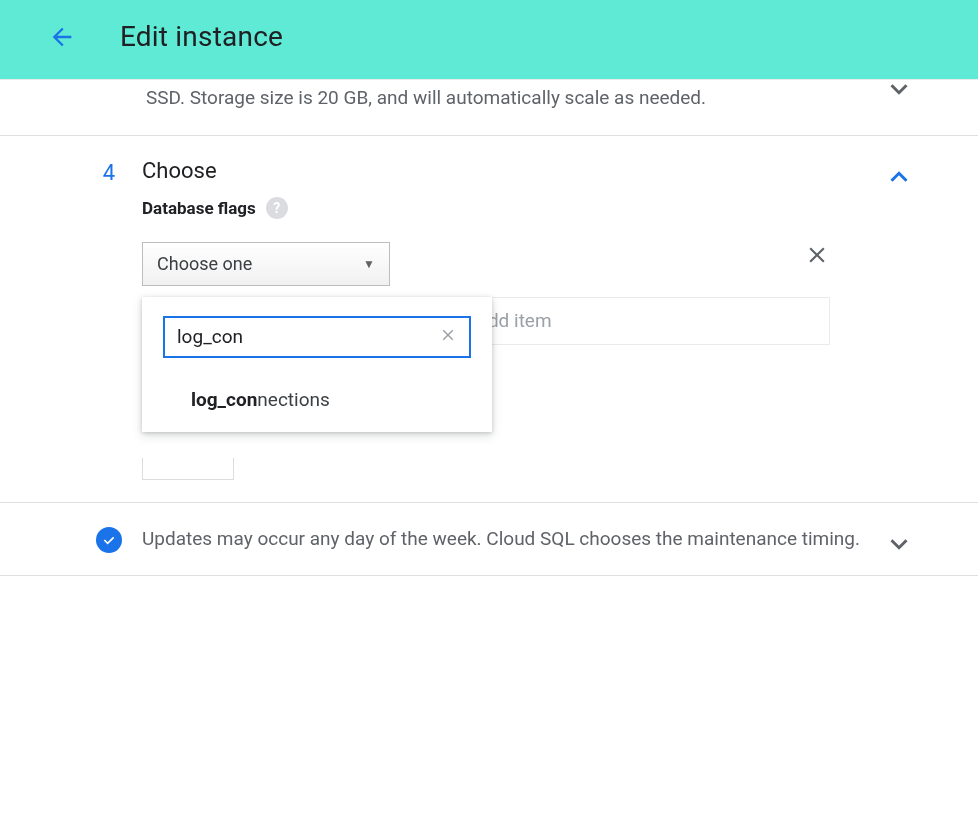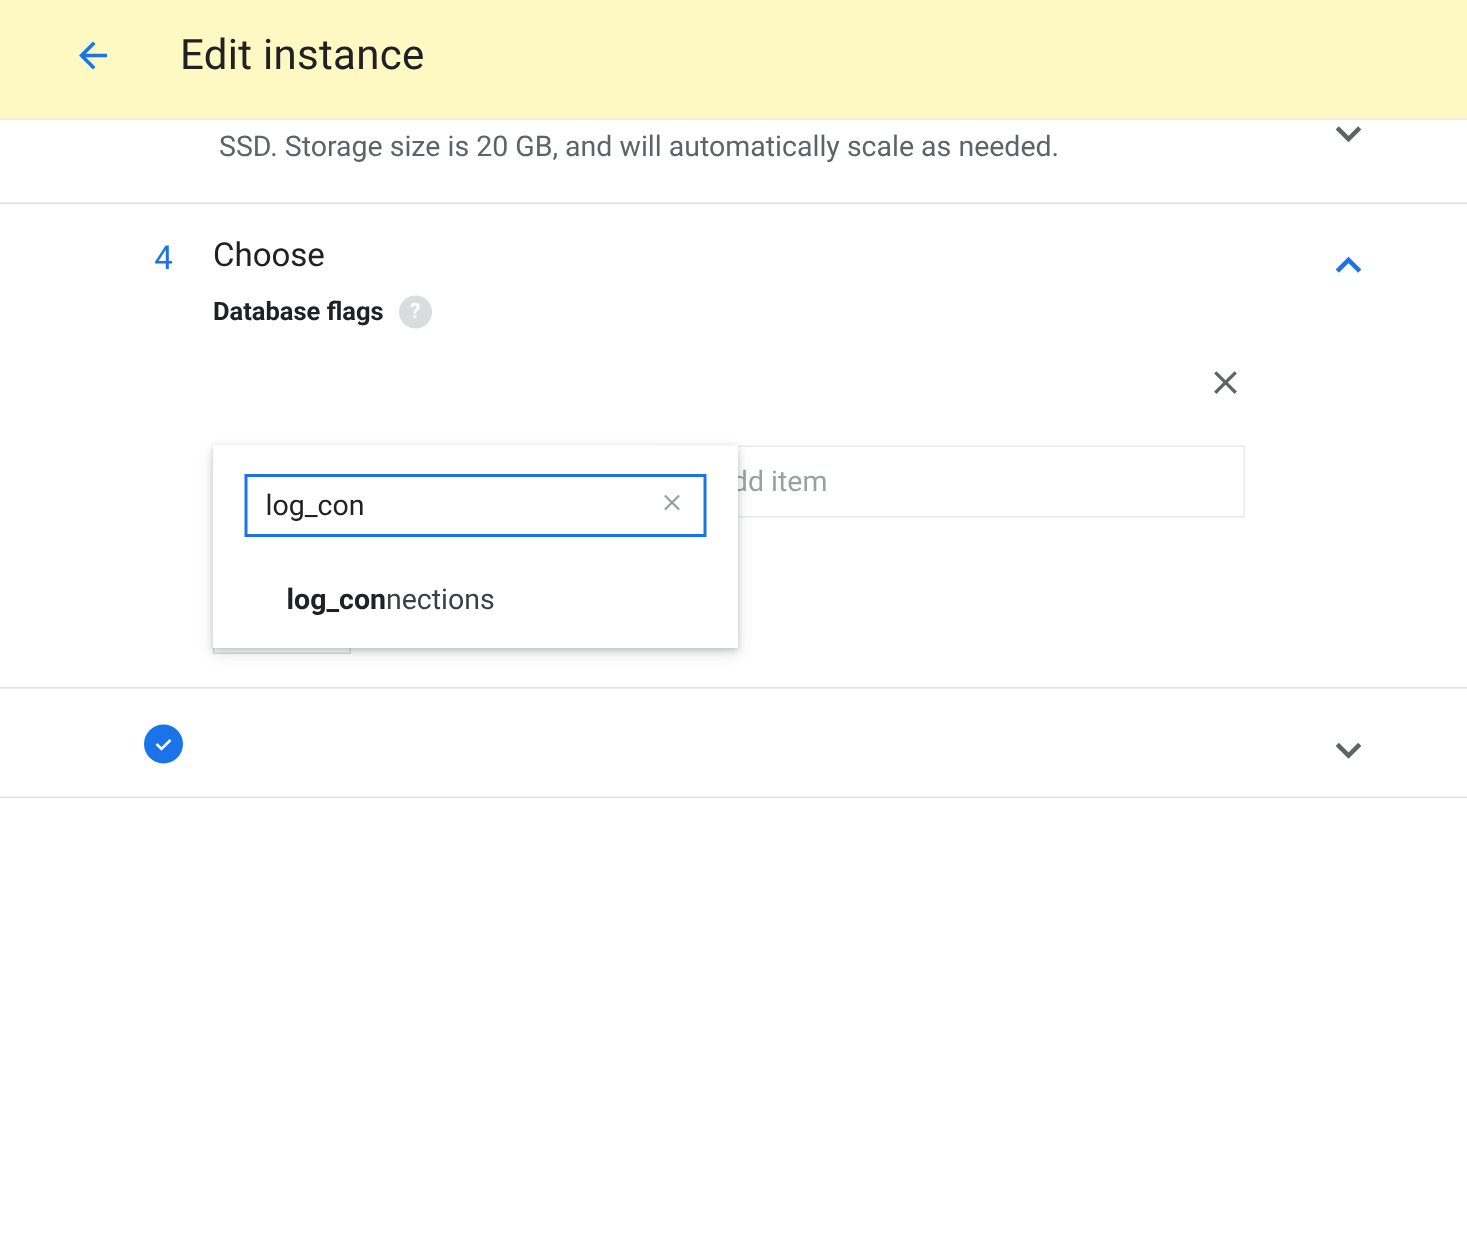--- a/index.html
+++ b/index.html
@@ -7,21 +7,21 @@
     font-family: Roboto, "Helvetica Neue", Arial, sans-serif;
     background: #fff;
     width: 978px;
     color: #202124;
   }
   .header {
     display: flex;
     align-items: center;
     padding: 20px 24px 26px 48px;
     border-bottom: 1px solid #e8eaed;
-    background: #fef9c3;
+    background: #5eead4;
     gap: 44px;
   }
   .back-arrow {
     color: #1a73e8;
     display: flex;
     align-items: center;
     cursor: pointer;
   }
   .back-arrow svg { width: 28px; height: 28px; }
   .page-title {
@@ -211,20 +211,24 @@
       <div class="section-body">
         <div class="section-title">Choose</div>
 
         <div class="flags-label-row">
           <span class="flags-label">Database flags</span>
           <span class="help-circle">?</span>
         </div>
 
         <div class="flag-area">
           <div class="flag-row">
+            <div class="dropdown-trigger">
+              <span>Choose one</span>
+              <span class="caret">▼</span>
+            </div>
             <div class="row-remove">
               <svg viewBox="0 0 24 24" width="26" height="26">
                   <path d="M19 6.41 17.59 5 12 10.59 6.41 5 5 6.41 10.59 12 5 17.59 6.41 19 12 13.41 17.59 19 19 17.59 13.41 12z" fill="#5f6368"></path>
                 </svg>
             </div>
           </div>
 
           <div class="add-item-field">
             <div class="add-item">
               <span class="plus">+</span>
@@ -263,20 +267,21 @@
   <div class="section">
     <div class="section-row">
       <div class="section-icon">
         <div class="check-circle">
           <svg viewBox="0 0 24 24">
               <polyline points="5 12 10 17 19 8"></polyline>
             </svg>
         </div>
       </div>
       <div class="section-body">
+        <div class="section-sub">Updates may occur any day of the week. Cloud SQL chooses the maintenance timing.</div>
       </div>
       <div class="chevron">
         <svg viewBox="0 0 24 24">
             <polyline points="6 9 12 15 18 9"></polyline>
           </svg>
       </div>
     </div>
   </div>
 
 </div>

